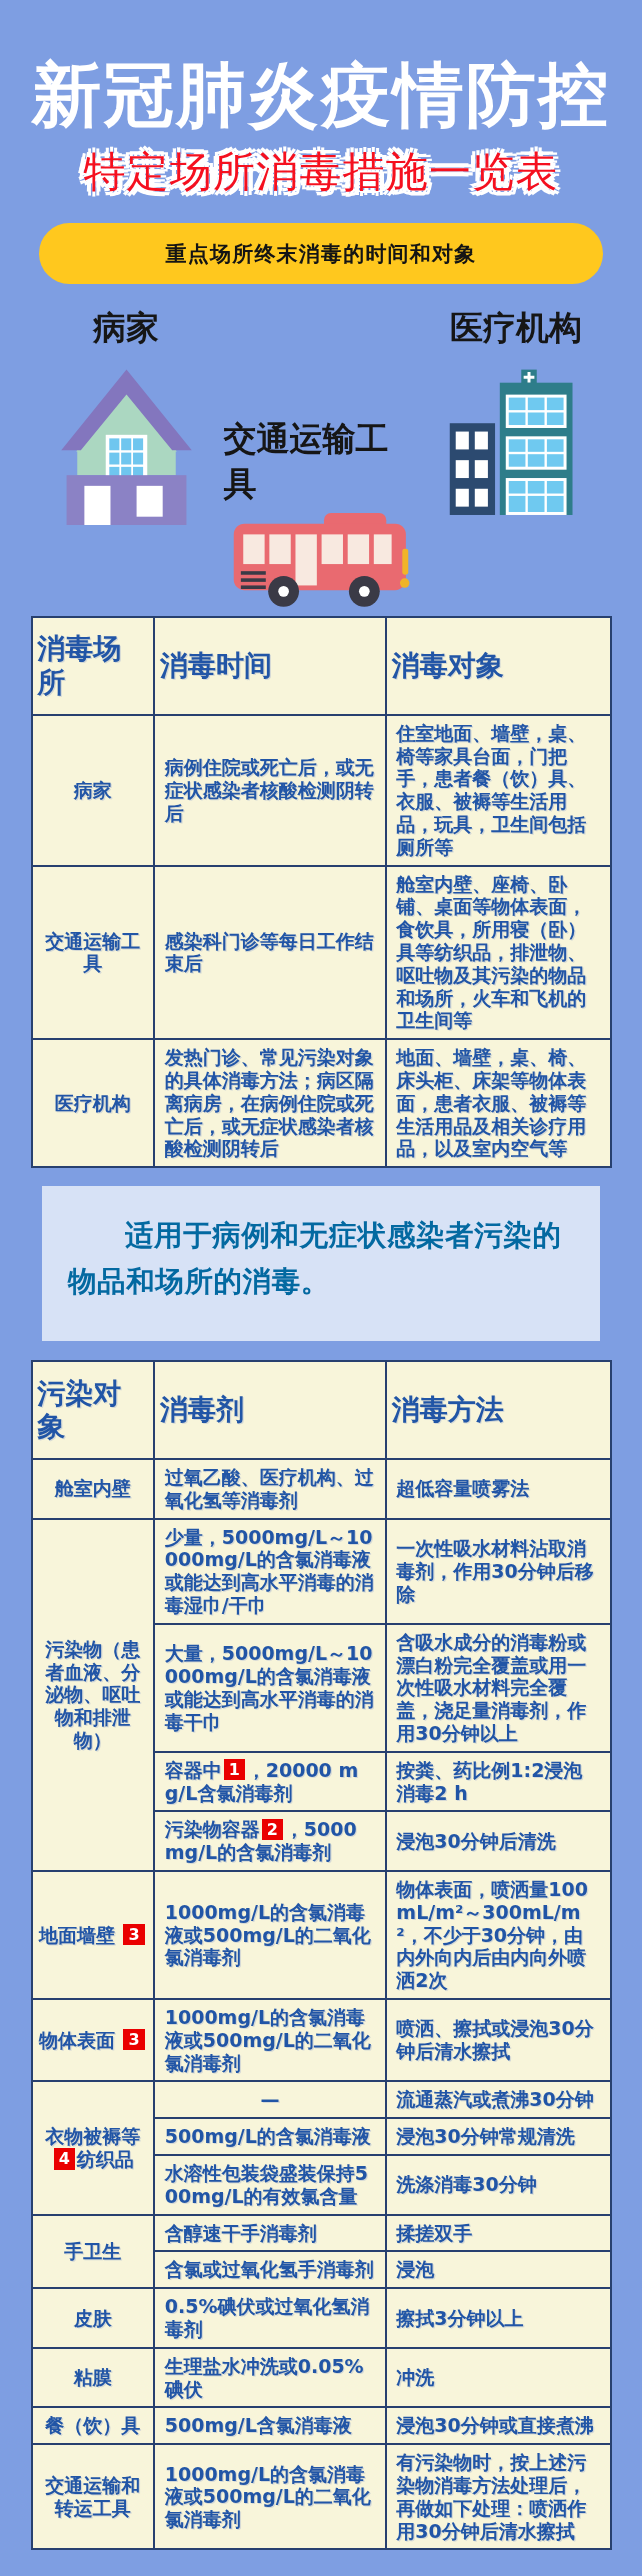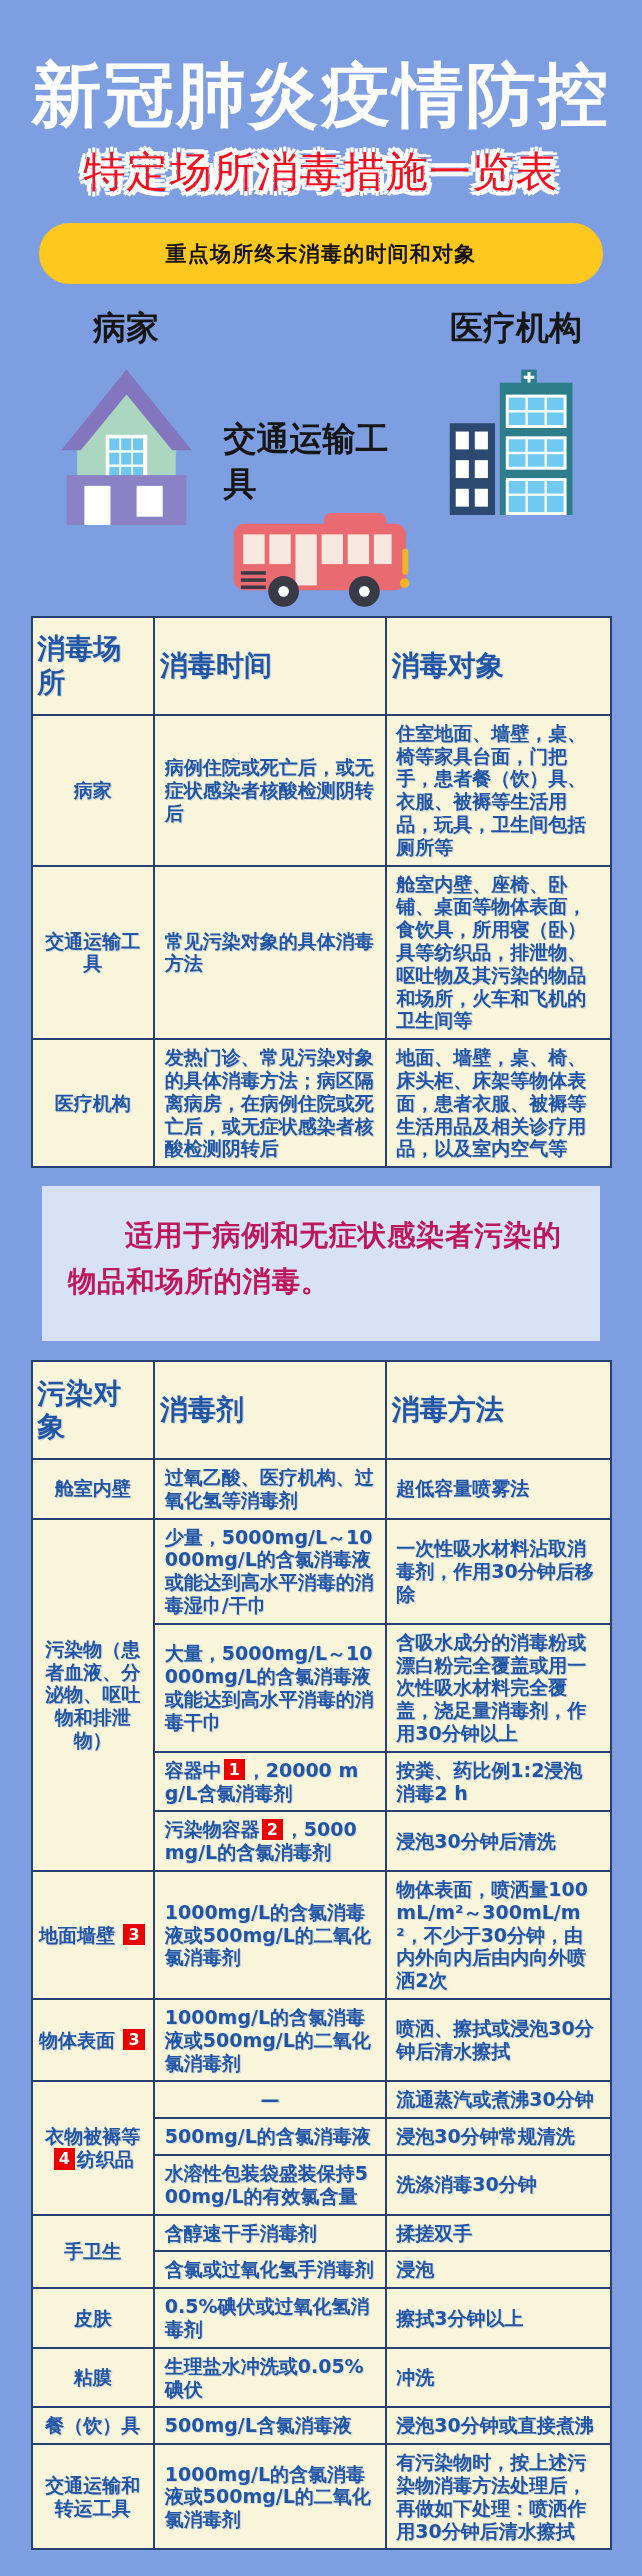--- a/index.html
+++ b/index.html
@@ -32,21 +32,21 @@
           font-size:19px;line-height:1.2;padding:6px 9.5px;vertical-align:middle;
           text-shadow:1.2px 1.2px 0 rgba(150,165,205,.35);word-break:break-all;}
   table.t th{text-align:left;font-size:28px;padding:14.3px 4.8px;}
   table.t td.place{text-align:center;padding:6px 3.6px;}
   table.t td.dash{text-align:center;}
   .ref-badge{display:inline-block;background:#EA0000;color:#fff;font-size:16px;
              font-weight:bold;width:21.4px;height:21.4px;line-height:21.4px;text-align:center;
              margin:0 1.8px;vertical-align:1.8px;text-shadow:none;}
   
   .intro{margin:18px 42px 0;background:#D7E2F6;padding:27px 26px 37px;}
-  .intro p{margin:0;color:#be185d;font-size:28.5px;font-weight:900;line-height:1.6;
+  .intro p{margin:0;color:#0369a1;font-size:28.5px;font-weight:900;line-height:1.6;
            text-indent:2em;letter-spacing:0.6px;}
 </style>
 </head>
 <body>
 
 <div class="poster">
 
   <div class="hdr">
     <h1 class="main-title">新冠肺炎疫情防控</h1>
     <div class="subtitle">特定场所消毒措施一览表</div>
@@ -154,21 +154,21 @@
         </tr>
       </thead>
     <tbody id="t1body">
         <tr>
           <td class="place">病家</td>
           <td>病例住院或死亡后，或无症状感染者核酸检测阴转后</td>
           <td>住室地面、墙壁，桌、椅等家具台面，门把手，患者餐（饮）具、衣服、被褥等生活用品，玩具，卫生间包括厕所等</td>
         </tr>
         <tr>
           <td class="place">交通运输工具</td>
-          <td>常见污染对象的具体消毒方法</td>
+          <td>感染科门诊等每日工作结束后</td>
           <td>舱室内壁、座椅、卧铺、桌面等物体表面，食饮具，所用寝（卧）具等纺织品，排泄物、呕吐物及其污染的物品和场所，火车和飞机的卫生间等</td>
         </tr>
         <tr>
           <td class="place">医疗机构</td>
           <td>发热门诊、常见污染对象的具体消毒方法；病区隔离病房，在病例住院或死亡后，或无症状感染者核酸检测阴转后</td>
           <td>地面、墙壁，桌、椅、床头柜、床架等物体表面，患者衣服、被褥等生活用品及相关诊疗用品，以及室内空气等</td>
         </tr>
       </tbody>
   </table>
 

